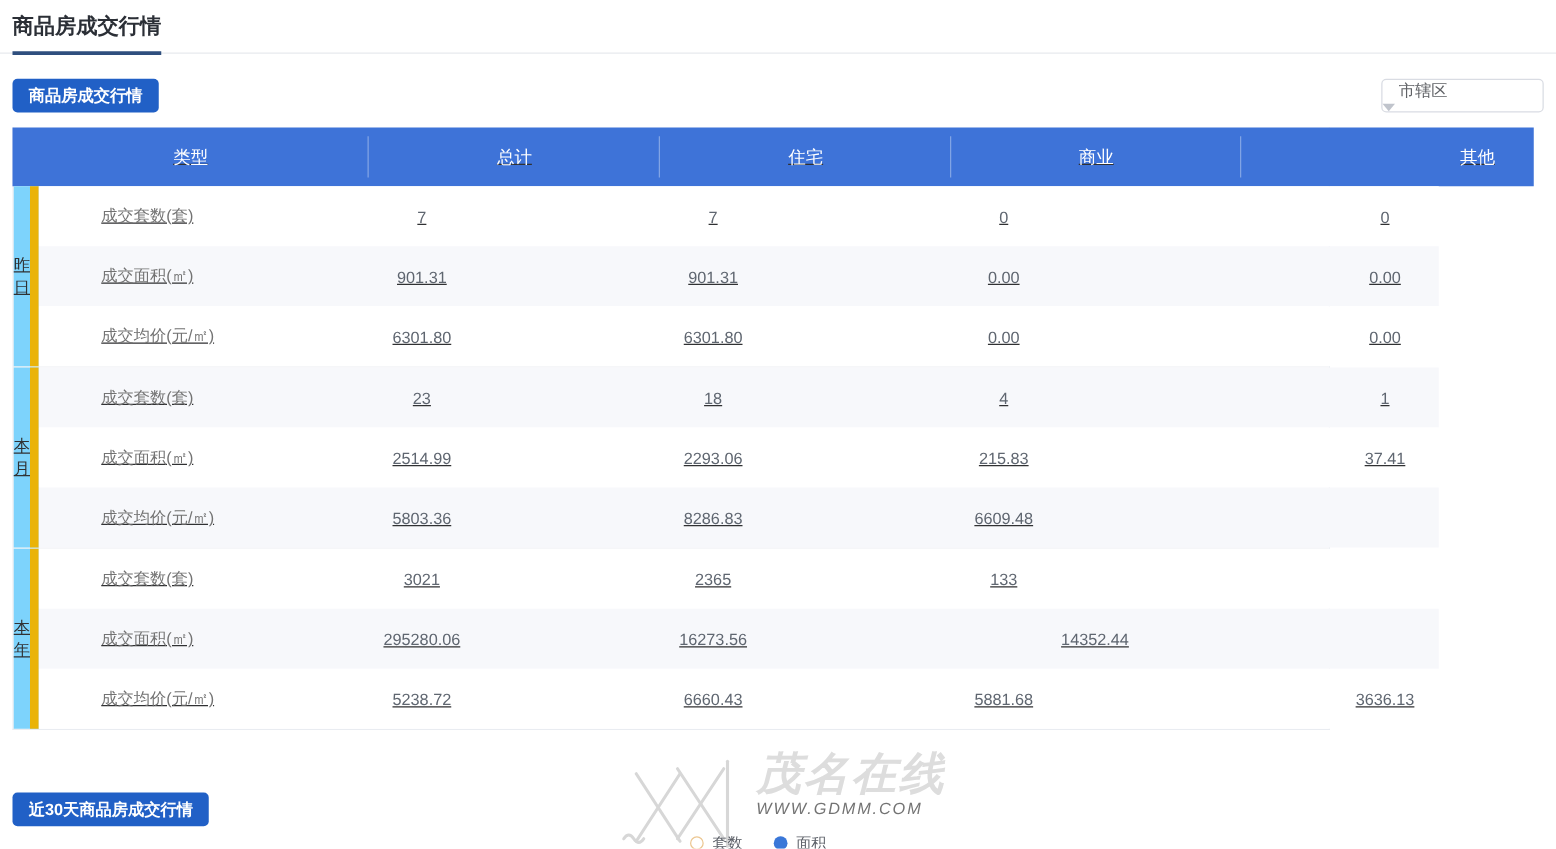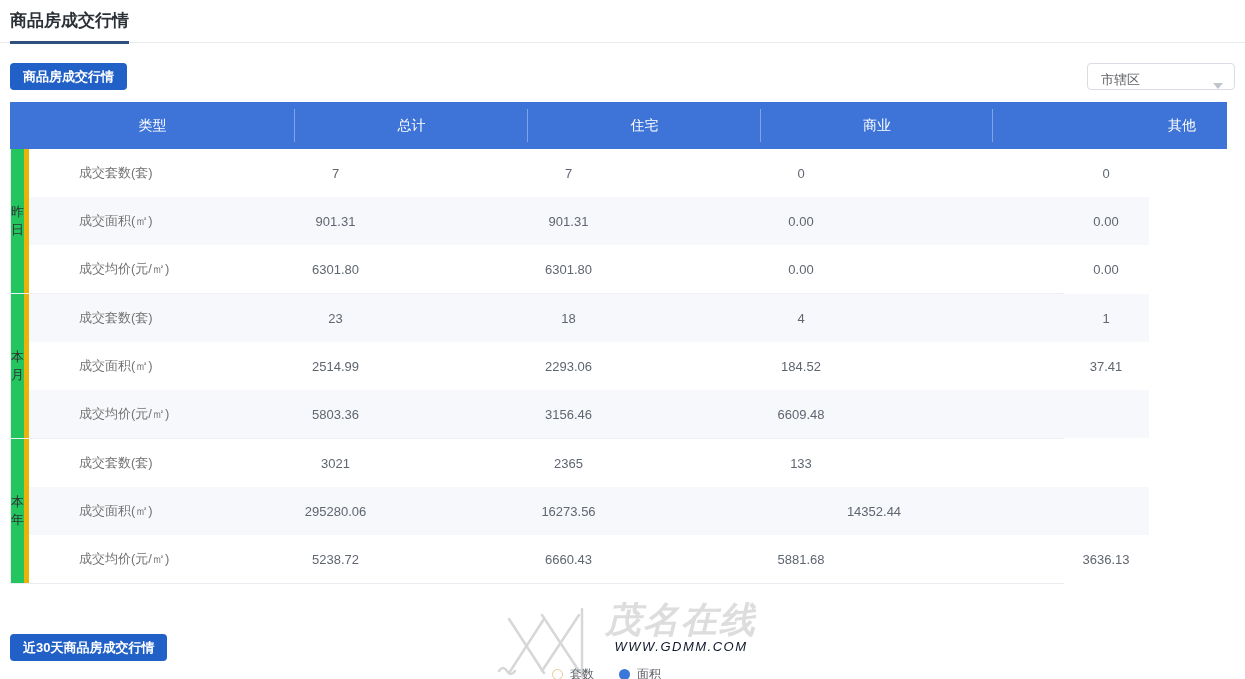--- a/index.html
+++ b/index.html
@@ -15,62 +15,62 @@
     padding-bottom:9px; border-bottom:3px solid #2f4f7e; margin-bottom:-2px;
   }
   
   .toolbar { margin:20px 10px 13px 10px; display:flex; justify-content:space-between; align-items:center; }
   .btn-primary {
     display:inline-block; background:#2160c6; color:#fff; font-weight:bold;
     font-size:13px; line-height:27px; padding:0 13px; border:none; border-radius:4px; cursor:pointer;
     font-family:"Liberation Sans", sans-serif;
   }
   .select-box {
-    position:relative; width:148px; height:27px; border:1px solid #d9dce3; border-radius:4px;
-    background:#fff; display:flex; align-items:flex-end; cursor:pointer;
+    position:relative; width:130px; height:27px; border:1px solid #d9dce3; border-radius:4px;
+    background:#fff; display:flex; align-items:flex-start; cursor:pointer;flex-direction:column;
   }
   .select-value { font-size:13px; color:#606266; padding-left:13px; flex:1; }
   .caret {
     width:0; height:0; margin-right:11px;
     border-left:5px solid transparent; border-right:5px solid transparent; border-top:6px solid #c0c4cc;
   }
   
-  .tbl { margin:0 10px; width:1054px; border:1px solid #e9ecf1; border-top:none; }
+  .tbl { margin:0 10px; width:1054px; border:1px solid #e9ecf1; border-top:none;text-decoration:underline; }
   .thead { display:grid; grid-template-columns:285px 233px 233px 232px 232px; height:47px; background:#3e73d8; margin:-1px; margin-bottom:0; width:1217px; }
   .th {
     position:relative; color:#fff; font-size:14px; display:flex; align-items:center; justify-content:center;
   }
   .th:not(:last-child)::after {
     content:""; position:absolute; right:0; top:7px; bottom:7px; width:1px; background:rgba(255,255,255,0.35);
   }
   .th.last { padding-left:146px; }
   .tgroup { display:flex; }
   .tgroup + .tgroup { border-top:1px solid #eef0f4; }
   .gcell {
-    width:95px; background:#22c55e; border-right:5px solid #eab308;
+    width:95px; background:#7dd3fc; border-right:7px solid #eab308;
     display:flex; align-items:center; justify-content:center; font-size:13px; color:#303133;text-align:right;
   }
   .grows { flex:1; }
   .trow { display:grid; grid-template-columns:190px 233px 233px 232px 232px; height:48px; background:#fff; }
   .trow.stripe { background:#f7f8fb; }
   .td { display:flex; align-items:center; justify-content:center; font-size:13px; color:#5f6670; }
   .td.metric { justify-content:flex-start; padding-left:50px; color:#737373; }
   .td.last { padding-left:146px; }
   
   .footer-btn-wrap { margin:50px 0 0 10px; }
   
   .watermark { position:absolute; left:497px; top:601px; width:260px; height:81px; pointer-events:none;font-style:italic; }
   .wm-inner { display:flex; align-items:flex-start; }
   .wm-logo { flex:none; }
   .wm-textcol { margin-left:8px; }
   .wm-name {
     font-size:36px; font-weight:bold; color:#dddddd; letter-spacing:2px; line-height:38px;
     font-family:"DejaVu Sans", sans-serif; white-space:nowrap;
   }
-  .wm-url { font-size:13px; color:#0f172a; letter-spacing:1.5px; margin-top:0px; white-space:nowrap;text-align:center; }
+  .wm-url { font-size:13px; color:#737373; letter-spacing:1.5px; margin-top:0px; white-space:nowrap; }
   
   .legend { position:absolute; left:552px; top:666px; display:flex; align-items:center; }
   .legend-item { display:flex; align-items:center; margin-right:25px; cursor:pointer; }
   .legend-marker { width:11px; height:11px; border-radius:50%; margin-right:7px; }
   .legend-marker.hollow { border:1px solid #ecc792; background:#fff; }
   .legend-marker.solid { background:#3a77d8; }
   .legend-label { font-size:12px; color:#5a5e66; }
 </style>
 </head>
 <body>
@@ -131,27 +131,27 @@
               <div class="td metric">成交套数(套)</div>
               <div class="td">23</div>
               <div class="td">18</div>
               <div class="td">4</div>
               <div class="td last">1</div>
             </div>
             <div class="trow">
               <div class="td metric">成交面积(㎡)</div>
               <div class="td">2514.99</div>
               <div class="td">2293.06</div>
-              <div class="td">184.52</div>
+              <div class="td">215.83</div>
               <div class="td last">37.41</div>
             </div>
             <div class="trow stripe">
               <div class="td metric">成交均价(元/㎡)</div>
               <div class="td">5803.36</div>
-              <div class="td">3156.46</div>
+              <div class="td">8286.83</div>
               <div class="td">6609.48</div>
             </div>
           </div>
         </div>
         <div class="tgroup">
           <div class="gcell">本年</div>
           <div class="grows">
             <div class="trow">
               <div class="td metric">成交套数(套)</div>
               <div class="td">3021</div>

